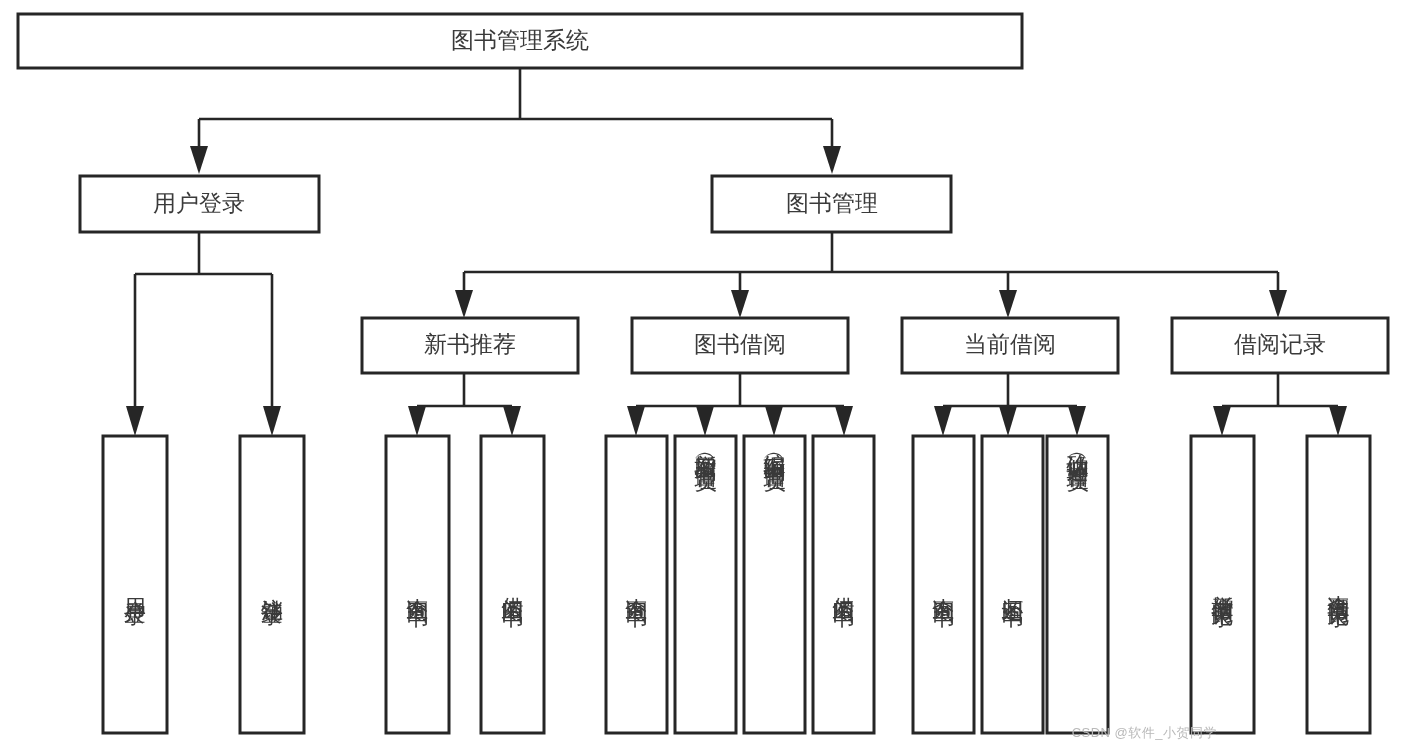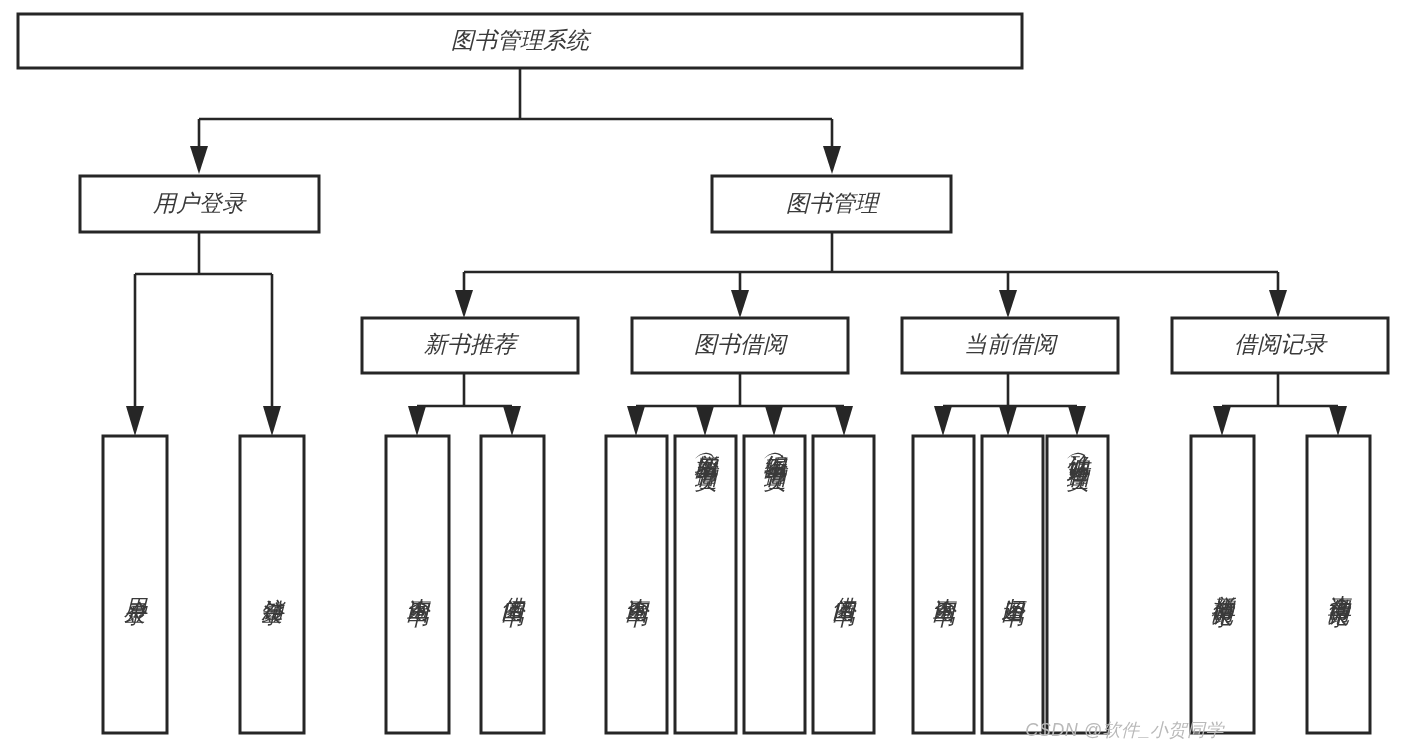--- a/index.html
+++ b/index.html
@@ -11,21 +11,20 @@
     width: 1405px;
     height: 747px;
     font-family: "Liberation Sans", "DejaVu Sans", sans-serif;
     overflow: hidden;
     position: relative;
   }
   #diagram-root {
     position: relative;
     width: 1232px;
     height: 747px;
-    font-style: italic;
   }
   svg.flowchart {
     position: absolute;
     top: 0;
     left: 0;
     width: 1405px;
     height: 747px;
     display: block;
   }
   .node-rect {
@@ -68,24 +67,24 @@
     font-family: "Liberation Sans", "DejaVu Sans", sans-serif;
     font-size: 22px;
     line-height: 1.28;
     letter-spacing: 2.5px;
     color: #3a3a3a;
     white-space: nowrap;
     text-align: center;
   }
   .watermark {
     position: absolute;
-    right: 8px;
+    right: 15px;
     bottom: 5px;
     font-family: "Liberation Sans", "DejaVu Sans", sans-serif;
-    font-size: 18px;
+    font-size: 13px;
     color: #b9b9b9;
     letter-spacing: 0.5px;
     white-space: nowrap;
   }
 </style>
 </head>
 <body>
 
 <div id="diagram-root">
 

